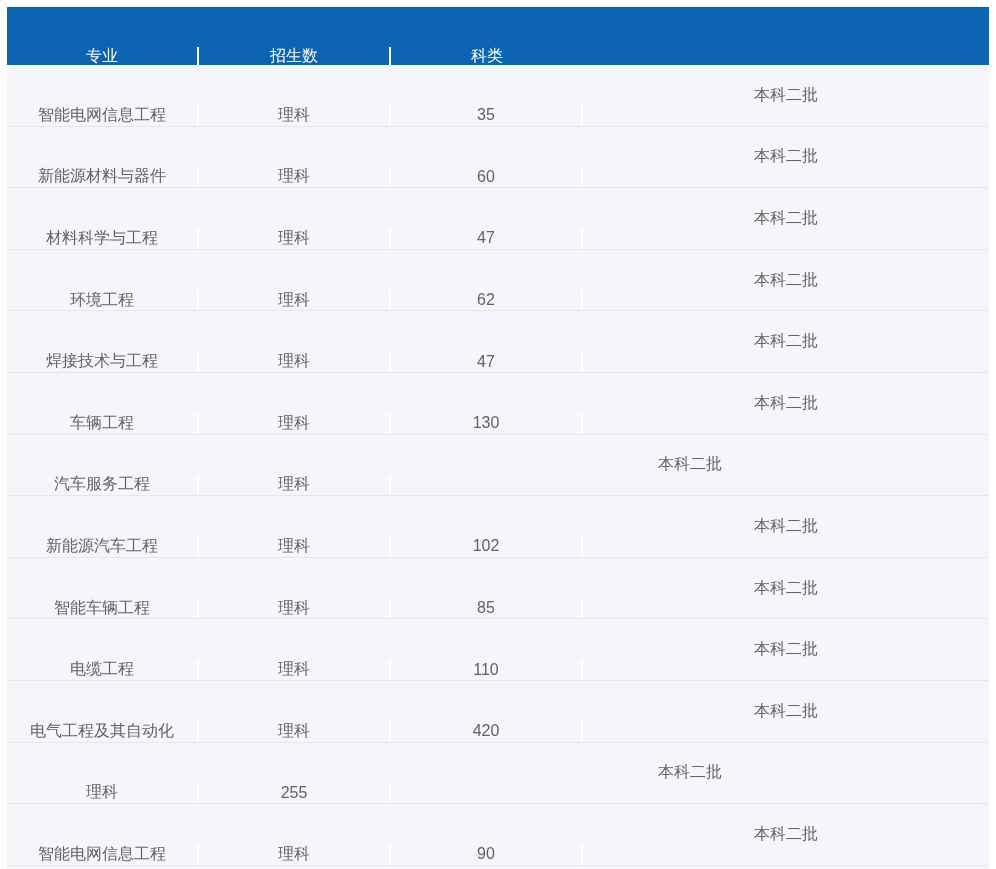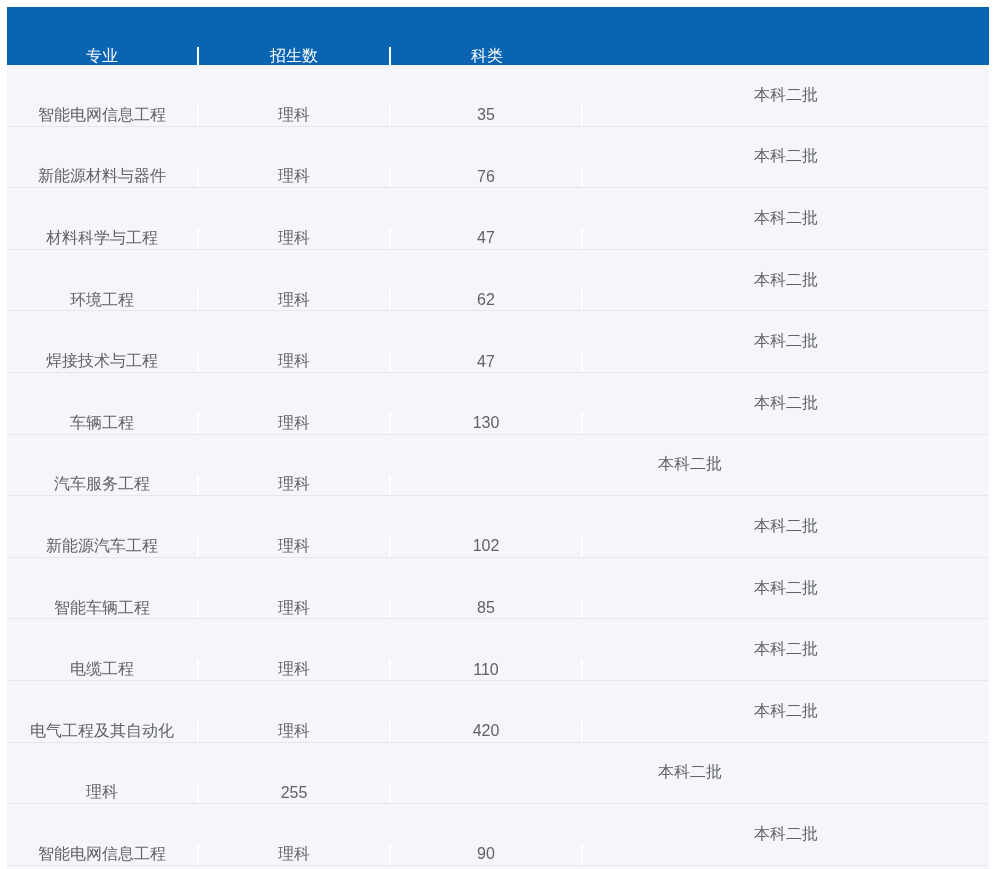--- a/index.html
+++ b/index.html
@@ -62,21 +62,21 @@
   <div class="tr">
     <div class="td col-1">智能电网信息工程</div>
     <div class="td col-2">理科</div>
     <div class="td col-3">35</div>
     <div class="td col-4">本科二批</div>
   </div>
 
   <div class="tr">
     <div class="td col-1">新能源材料与器件</div>
     <div class="td col-2">理科</div>
-    <div class="td col-3">76</div>
+    <div class="td col-3">60</div>
     <div class="td col-4">本科二批</div>
   </div>
 
   <div class="tr">
     <div class="td col-1">材料科学与工程</div>
     <div class="td col-2">理科</div>
     <div class="td col-3">47</div>
     <div class="td col-4">本科二批</div>
   </div>
 

